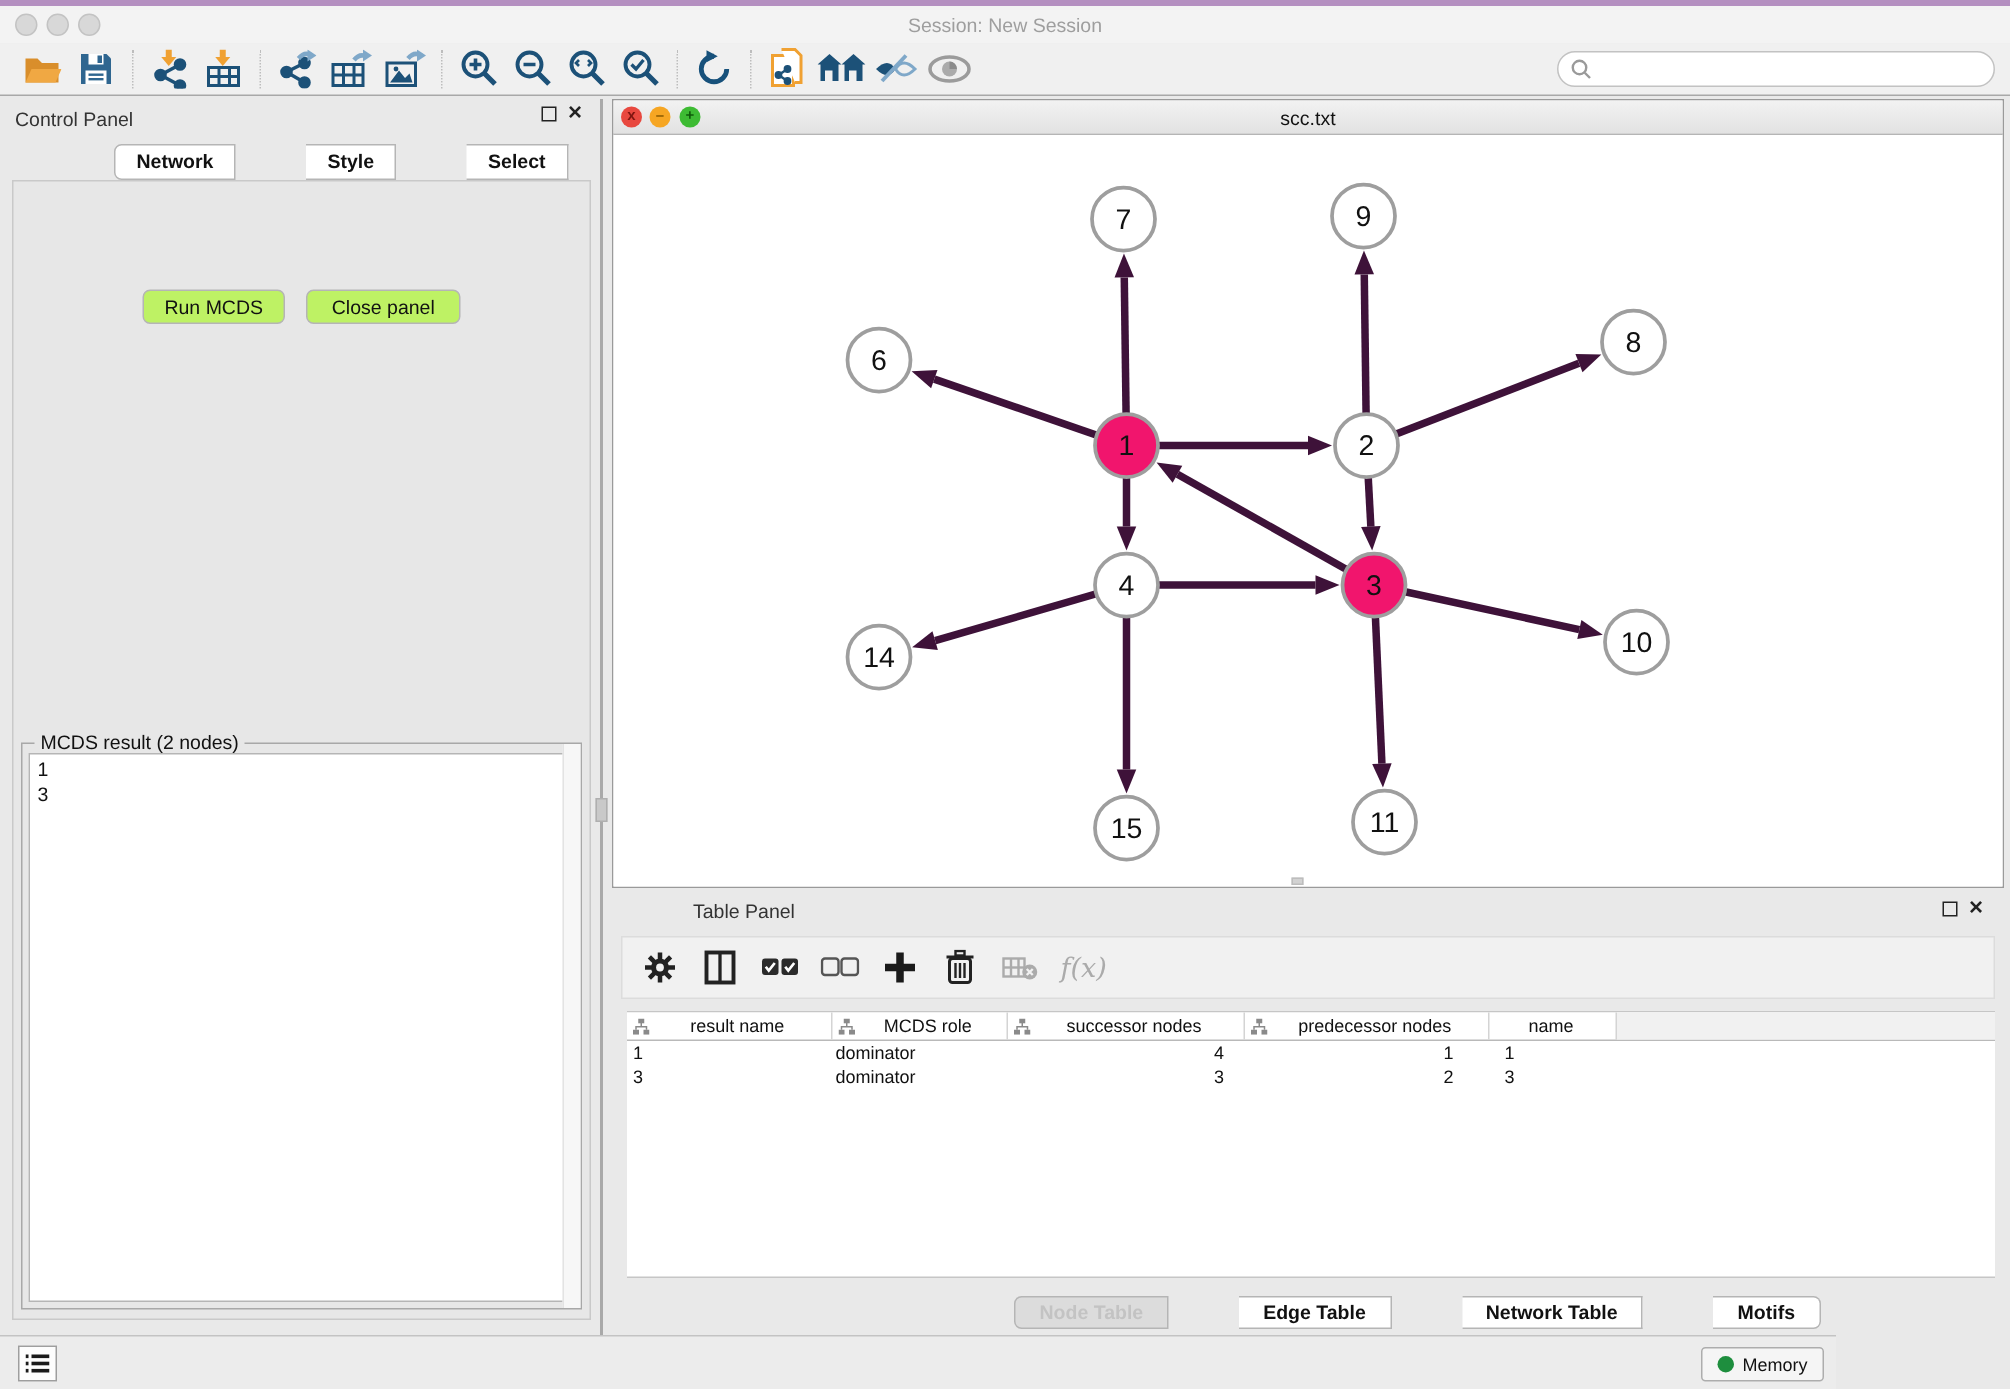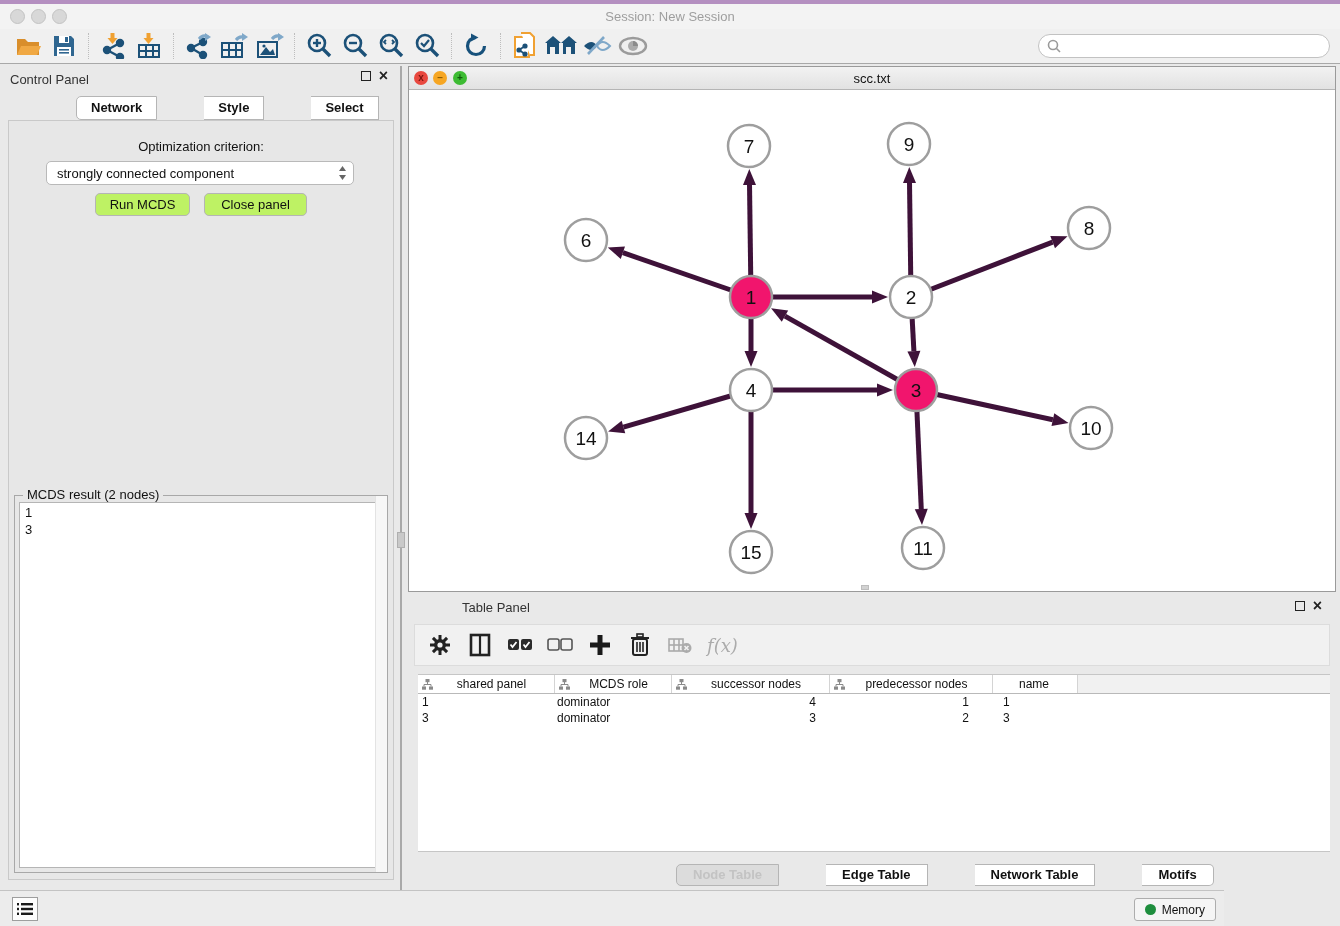--- a/index.html
+++ b/index.html
@@ -254,30 +254,20 @@
       <span class="float-icon"></span>
       <span class="close-icon">×</span>
     </div>
     <div id="cp-tabs" class="tabbar">
       <span class="tab">Network</span>
       <span class="tab">Style</span>
       <span class="tab">Select</span>
       <span class="tab selected">MCDS</span>
     </div>
     <div id="cp-pane">
-      <div id="opt-label">Optimization criterion:</div>
-      <div id="criterion-select">
-        <span>strongly connected component</span>
-        <span id="criterion-stepper">
-          <svg width="9" height="16">
-              <polygon points="4.5,1 8,6 1,6" fill="#666"></polygon>
-              <polygon points="4.5,15 8,10 1,10" fill="#666"></polygon>
-            </svg>
-        </span>
-      </div>
       <div class="btn" id="run-btn">Run MCDS</div>
       <div class="btn" id="close-btn">Close panel</div>
       <div id="mcds-group">
         <span id="mcds-legend">MCDS result (2 nodes)</span>
         <div id="mcds-text">1
 3</div>
         <div id="mcds-scroll"></div>
       </div>
     </div>
     <div id="cp-splitter-handle"></div>
@@ -421,21 +411,21 @@
       <div id="tbl-header">
           <div class="th" style="width: 137px;">
             <svg width="11" height="11" style="margin-right:2px;flex:none">
               <g fill="#8A8A8A">
                 <rect x="3.5" y="0" width="4" height="3.2"></rect>
                 <rect x="0" y="7.5" width="4" height="3.2"></rect>
                 <rect x="7" y="7.5" width="4" height="3.2"></rect>
               </g>
               <path d="M5.5,3 v2.5 M2,7.5 v-2 h7 v2" stroke="#8A8A8A" stroke-width="1" fill="none"></path>
             </svg>
-            <span class="th-label">shared panel</span>
+            <span class="th-label">result name</span>
           </div>
           <div class="th" style="width: 117px;">
             <svg width="11" height="11" style="margin-right:2px;flex:none">
               <g fill="#8A8A8A">
                 <rect x="3.5" y="0" width="4" height="3.2"></rect>
                 <rect x="0" y="7.5" width="4" height="3.2"></rect>
                 <rect x="7" y="7.5" width="4" height="3.2"></rect>
               </g>
               <path d="M5.5,3 v2.5 M2,7.5 v-2 h7 v2" stroke="#8A8A8A" stroke-width="1" fill="none"></path>
             </svg>

